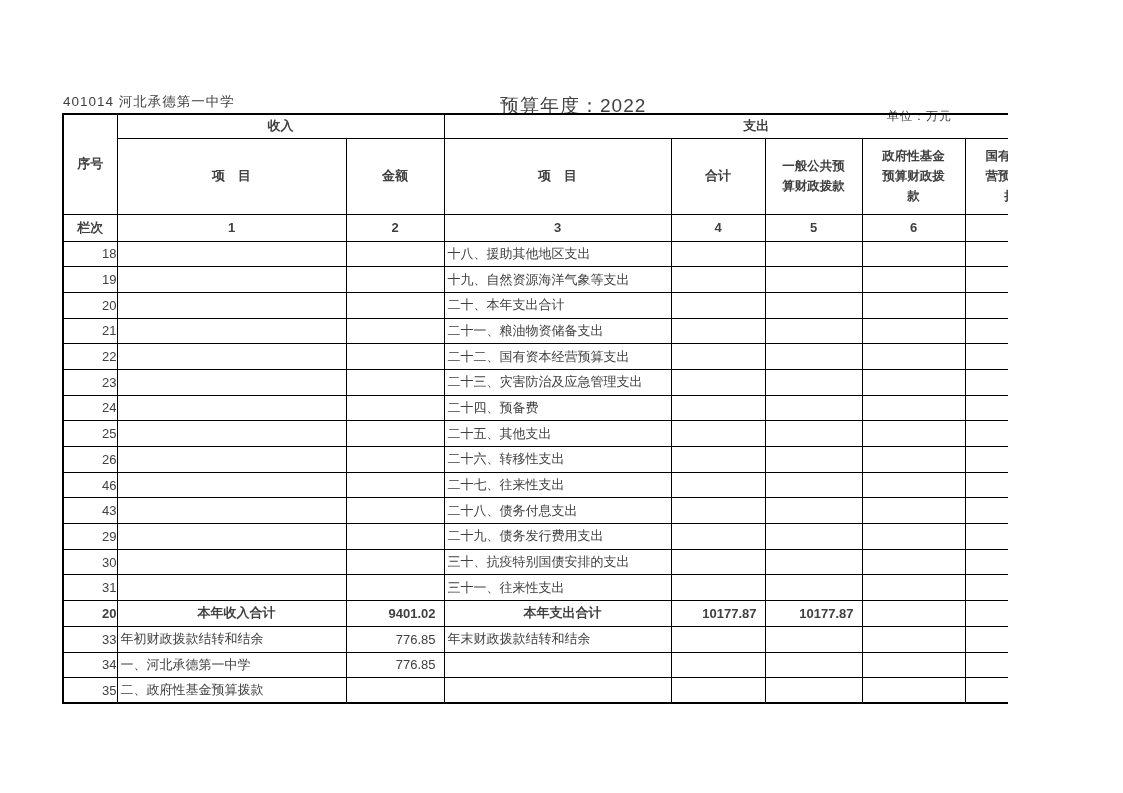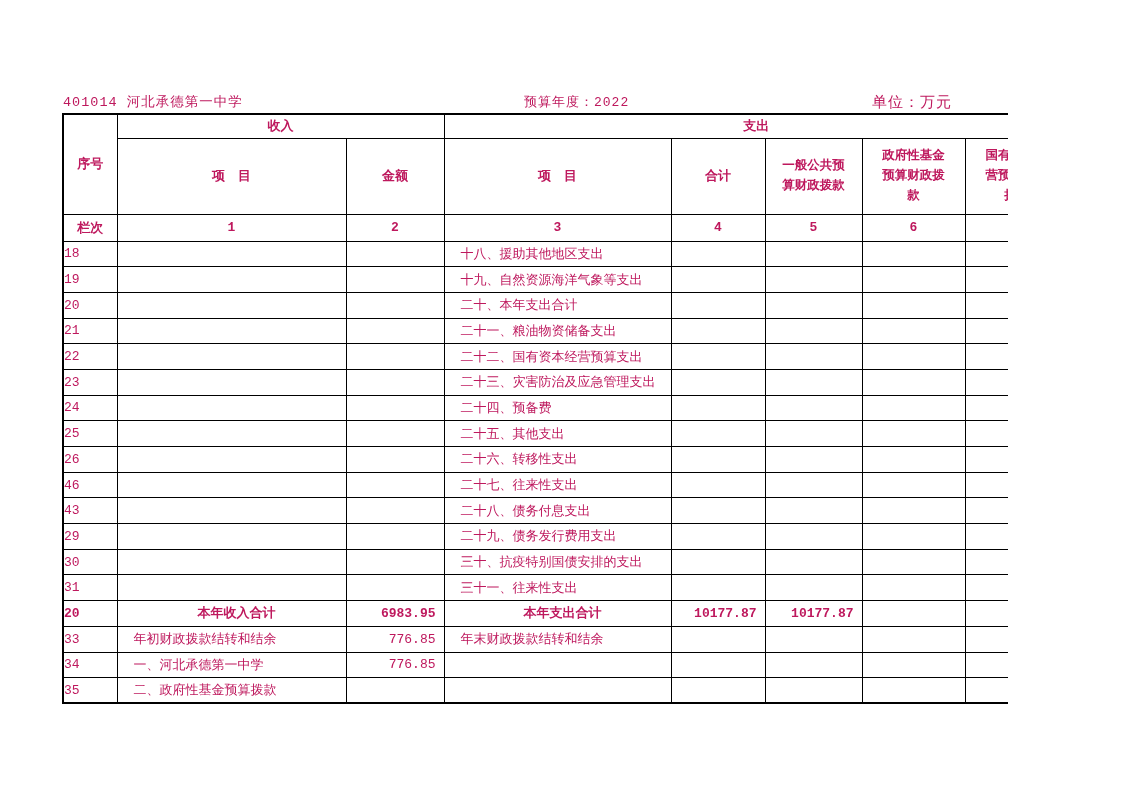--- a/index.html
+++ b/index.html
@@ -1,27 +1,27 @@
 <!DOCTYPE html>
 <html><head>
 <meta charset="utf-8">
 <style>
   html, body { margin: 0; padding: 0; background: #ffffff; }
   .page {
     position: relative;
     width: 1008px;
     height: 793px;
     background: #ffffff;
-    font-family: Liberation Mono, monospace;
-    color: #be185d;
+    font-family: Liberation Sans, sans-serif;
+    color: #404040;
     overflow: hidden;
   }
   .dh-left   { position: absolute; left: 63px;  top: 93px; font-size: 13.5px; letter-spacing: 1px; }
-  .dh-center { position: absolute; left: 524px; top: 93px; font-size: 13px; letter-spacing: 1px; }
-  .dh-right  { position: absolute; right: 56px; top: 93px; font-size: 15px; letter-spacing: 1px; }
+  .dh-center { position: absolute; left: 500px; top: 93px; font-size: 19px; letter-spacing: 1px; }
+  .dh-right  { position: absolute; right: 56px; top: 108px; font-size: 12px; letter-spacing: 1px; }
 
   table.budget-table {
     position: absolute;
     left: 62px;
     top: 113px;
     width: 1006px;
     border-collapse: collapse;
     table-layout: fixed;
     border: 2px solid #000;
   }
@@ -34,22 +34,22 @@
   }
   .budget-table th { font-weight: bold; white-space: normal; }
   tr.h-group { height: 24px; }
   tr.h-cols  { height: 76px; }
   tr.h-index { height: 27px; }
   tbody tr   { height: 25.7px; }
 
   th.small { font-size: 12.5px; }
   .wrap5 { display: inline-block; max-width: 5.3em; line-height: 1.6; }
 
-  td.c-no   { text-align: left; margin-top: 38px; }
-  td.c-item { text-align: left;  padding-left: 16px; padding-right: 4px; }
+  td.c-no   { text-align: right; margin-top: 38px; }
+  td.c-item { text-align: left;  padding-left: 3px; padding-right: 4px; }
   td.c-num  { text-align: right; padding-right: 8px; padding-left: 4px; }
 
   tr.bold-row td { font-weight: bold; }
   tr.center-items td.c-item { text-align: center; padding-left: 12px; padding-right: 2px; }
 </style>
 </head>
 <body>
 
 <div class="page">
 
@@ -233,21 +233,21 @@
     <td class="c-num"></td>
     <td class="c-item">三十一、往来性支出</td>
     <td class="c-num"></td>
     <td class="c-num"></td>
     <td class="c-num"></td>
     <td class="c-num"></td>
   </tr>
         <tr class="bold-row center-items">
     <td class="c-no">20</td>
     <td class="c-item">本年收入合计</td>
-    <td class="c-num">6983.95</td>
+    <td class="c-num">9401.02</td>
     <td class="c-item">本年支出合计</td>
     <td class="c-num">10177.87</td>
     <td class="c-num">10177.87</td>
     <td class="c-num"></td>
     <td class="c-num"></td>
   </tr>
         <tr>
     <td class="c-no">33</td>
     <td class="c-item">年初财政拨款结转和结余</td>
     <td class="c-num">776.85</td>

